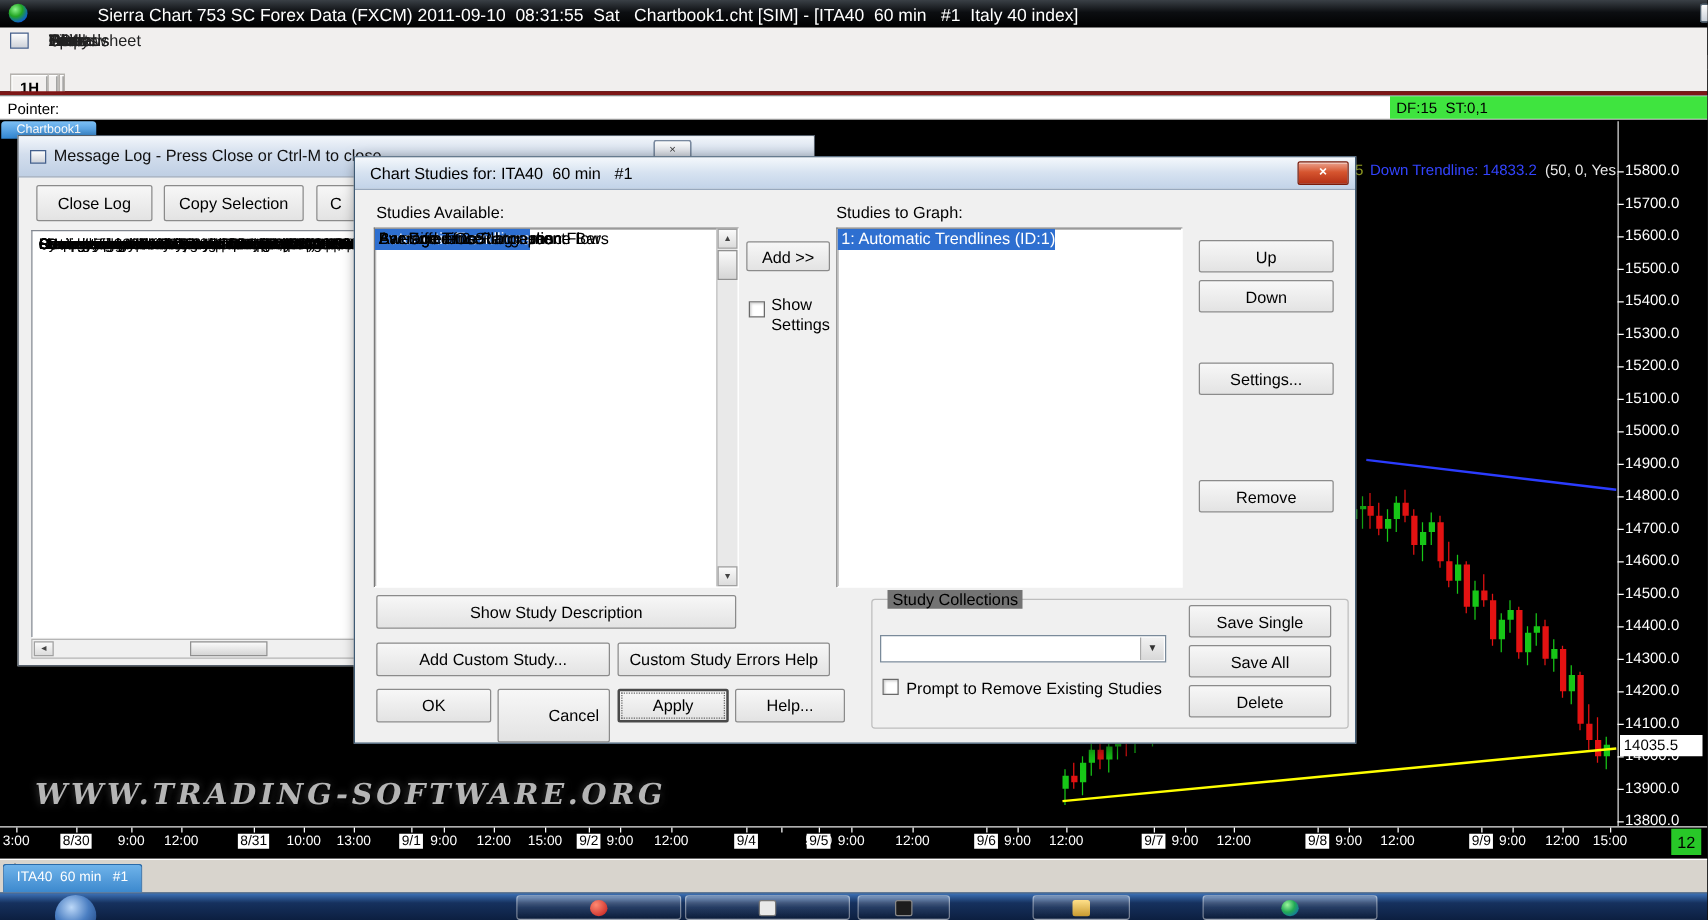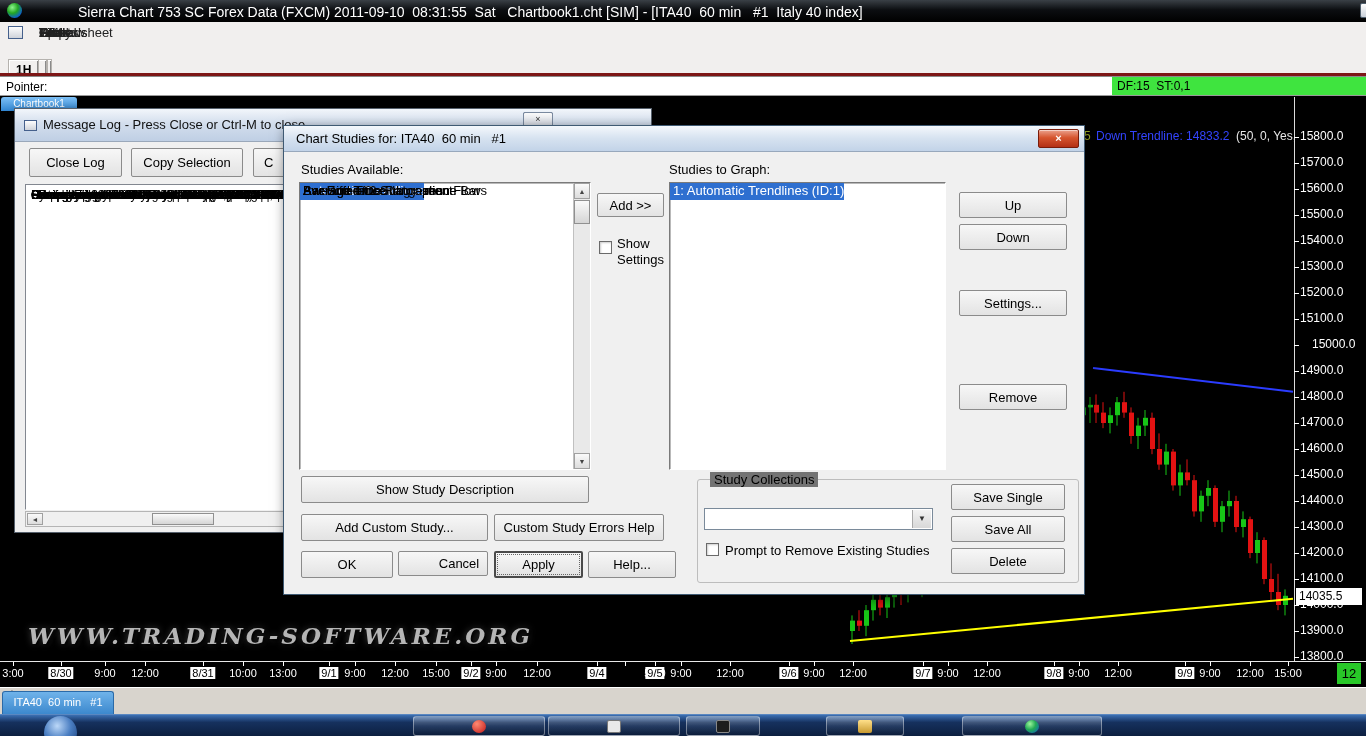--- a/index.html
+++ b/index.html
@@ -313,21 +313,21 @@
       <div class="price-label" style="top: 207px;">15500.0</div>
       <div class="price-tick" style="top: 215px;"></div>
       <div class="price-label" style="top: 233px;">15400.0</div>
       <div class="price-tick" style="top: 241px;"></div>
       <div class="price-label" style="top: 259px;">15300.0</div>
       <div class="price-tick" style="top: 267px;"></div>
       <div class="price-label" style="top: 285px;">15200.0</div>
       <div class="price-tick" style="top: 293px;"></div>
       <div class="price-label" style="top: 311px;">15100.0</div>
       <div class="price-tick" style="top: 319px;"></div>
-      <div class="price-label" style="top: 337px; margin-left: 12px;">15000.0</div>
+      <div class="price-label" style="top: 337px;">15000.0</div>
       <div class="price-tick" style="top: 345px;"></div>
       <div class="price-label" style="top: 363px;">14900.0</div>
       <div class="price-tick" style="top: 371px;"></div>
       <div class="price-label" style="top: 389px;">14800.0</div>
       <div class="price-tick" style="top: 397px;"></div>
       <div class="price-label" style="top: 415px;">14700.0</div>
       <div class="price-tick" style="top: 423px;"></div>
       <div class="price-label" style="top: 441px;">14600.0</div>
       <div class="price-tick" style="top: 449px;"></div>
       <div class="price-label" style="top: 467px;">14500.0</div>
@@ -586,21 +586,21 @@
 
     <div class="dlg-btn" style="left:675px;top:66px;width:108px;height:26px;">Up</div>
     <div class="dlg-btn" style="left:675px;top:98px;width:108px;height:26px;">Down</div>
     <div class="dlg-btn" style="left:675px;top:164px;width:108px;height:26px;">Settings...</div>
     <div class="dlg-btn" style="left:675px;top:258px;width:108px;height:26px;">Remove</div>
 
     <div class="dlg-btn" style="left:17px;top:350px;width:288px;height:27px;">Show Study Description</div>
     <div class="dlg-btn" style="left:17px;top:388px;width:187px;height:27px;">Add Custom Study...</div>
     <div class="dlg-btn" style="left:210px;top:388px;width:170px;height:27px;">Custom Study Errors Help</div>
     <div class="dlg-btn" style="left:17px;top:425px;width:92px;height:27px;">OK</div>
-    <div class="dlg-btn" style="left:114px;top:425px;width:90px;height:25px;padding-left:32px;">Cancel</div>
+    <div class="dlg-btn" style="left:114px;top:425px;width:90px;height:43px;padding-left:32px;">Cancel</div>
     <div class="dlg-btn focused" style="left:210px;top:425px;width:89px;height:27px;">Apply</div>
     <div class="dlg-btn" style="left:304px;top:425px;width:88px;height:27px;">Help...</div>
 
     <div class="groupbox">
       <div class="gb-label">Study Collections</div>
     </div>
     <div class="dropdown">
       <span style="position:absolute;left:4px;top:3px;font-size:13px;"></span>
       <div class="dd-arrow">▼</div>
     </div>

